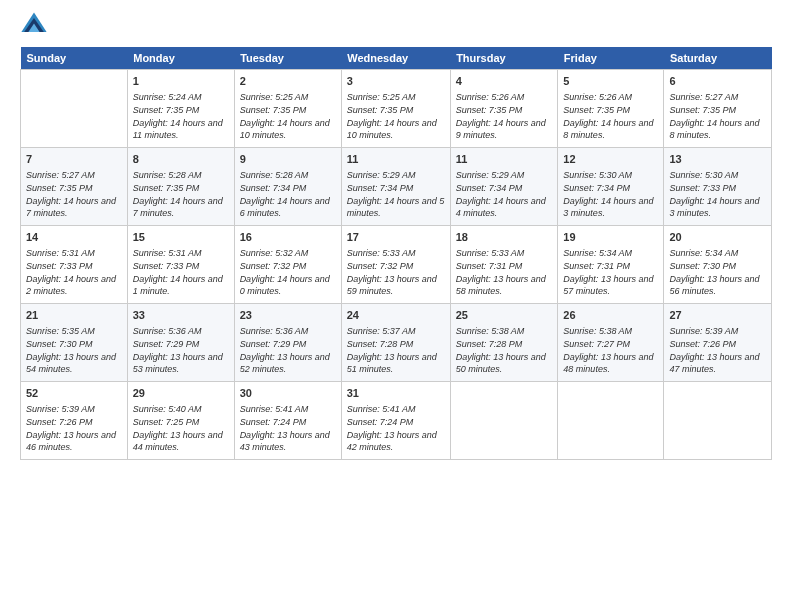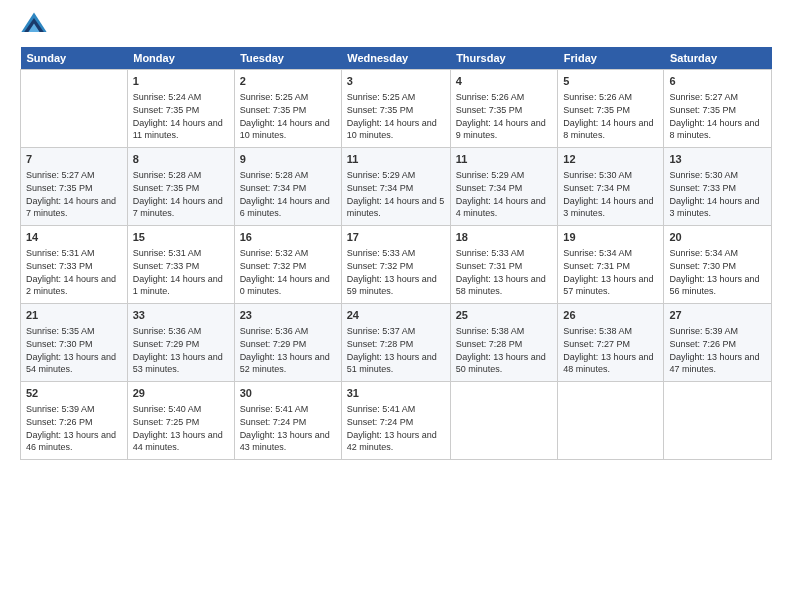--- a/index.html
+++ b/index.html
@@ -76,20 +76,21 @@
     .cell-date {
       font-weight: bold;
       font-size: 11px;
       margin-bottom: 2px;
       display: block;
     }
     .cell-info {
       font-size: 9px;
       line-height: 1.4;
       color: #333;
+      font-style: italic;
     }
     tbody tr:nth-child(even) td {
       background-color: #f5f7fa;
     }
     tbody tr:nth-child(odd) td {
       background-color: #ffffff;
     }
     td.empty {
       background: #fff;
     }

